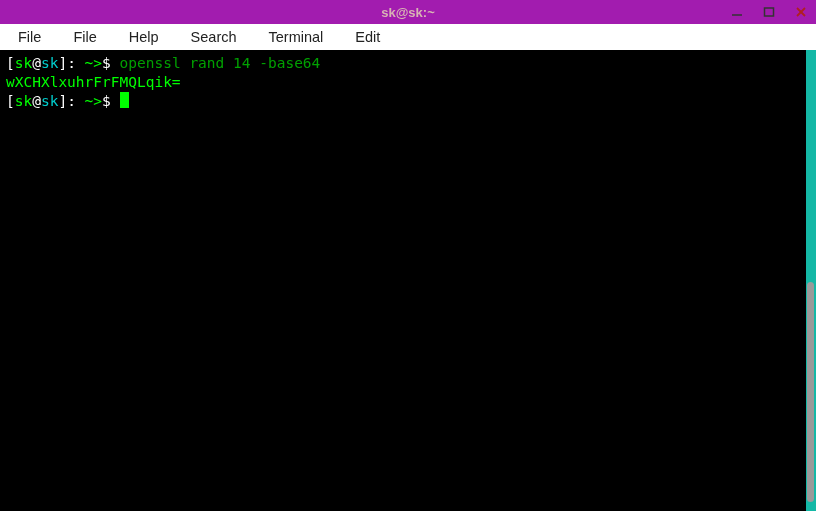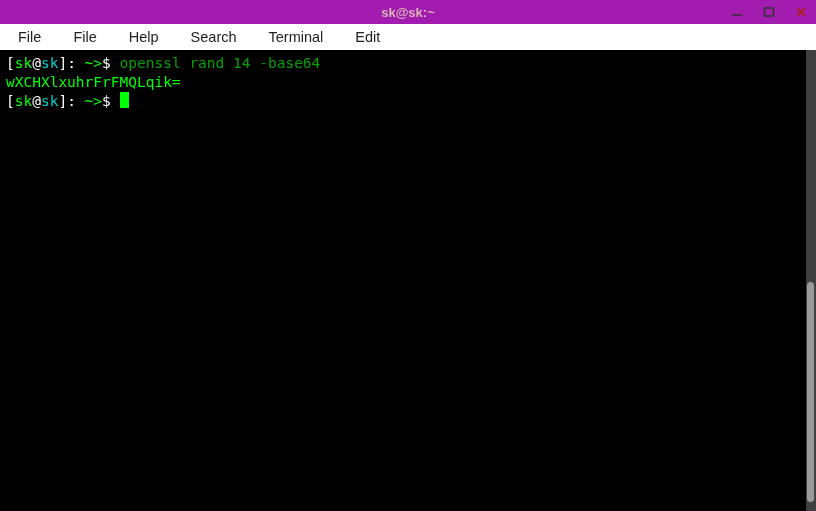--- a/index.html
+++ b/index.html
@@ -58,21 +58,21 @@
     }
     .menu-item {
       padding: 2px 10px;
       font-size: 14.5px;
       color: #222;
       cursor: pointer;
     }
     .terminal-wrap {
       position: relative;
       height: calc(511px - 24px - 26px);
-      background: #404040;
+      background: #14b8a6;
       overflow: hidden;
     }
     .terminal {
       width: calc(100% - 10px);
       height: 100%;
       background: #000000;
       padding: 4px 6px;
       font-family: "DejaVu Sans Mono", "Liberation Mono", monospace;
       font-size: 14.5px;
       line-height: 19px;

